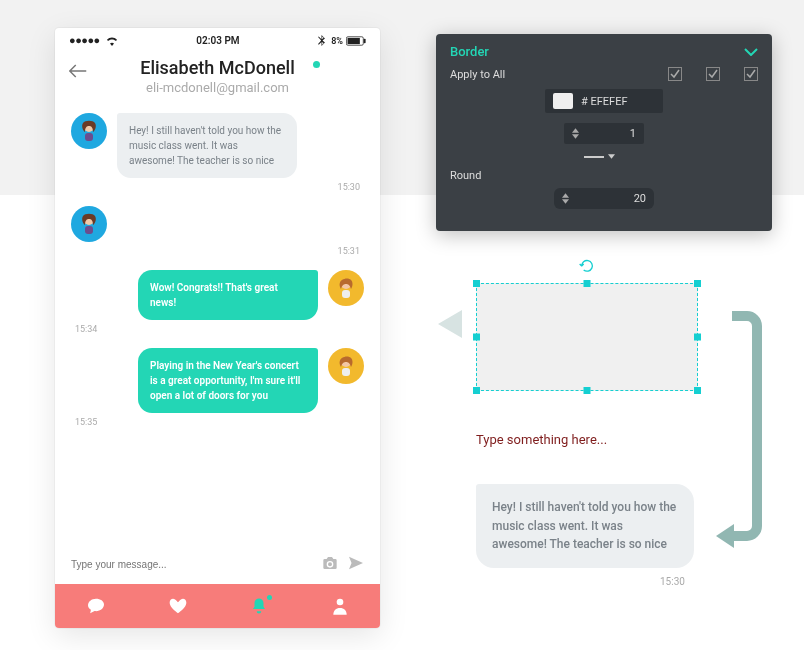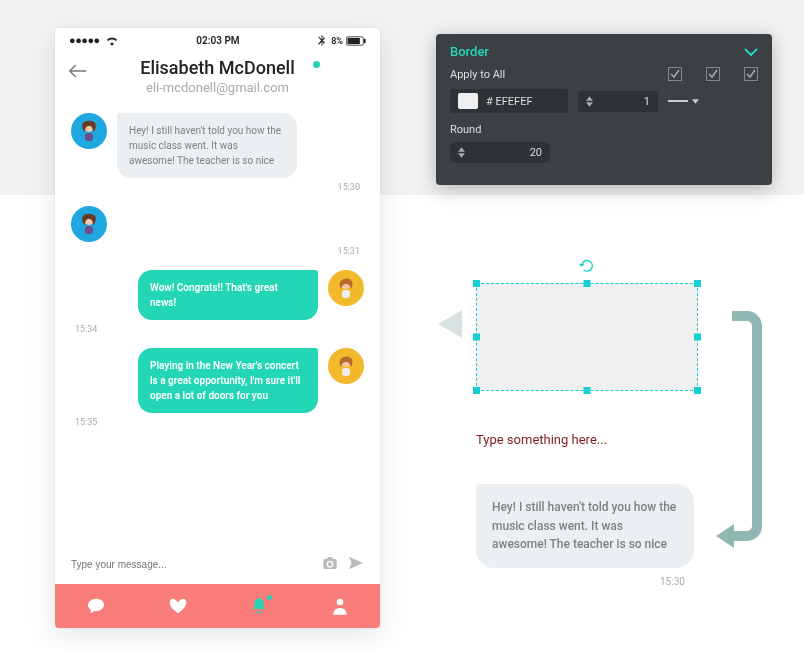--- a/index.html
+++ b/index.html
@@ -198,20 +198,21 @@
     align-items: center;
     justify-content: center;
     cursor: pointer;
   }
   .cb svg { width: 10px; height: 10px; }
   .fields-row {
     display: flex;
     align-items: center;
     gap: 10px;
     margin-bottom: 10px;
+    flex-direction: column;
   }
   .swatch {
     width: 20px; height: 16px;
     background: #efefef;
     border-radius: 2px;
     cursor: pointer;
   }
   .field-dark {
     background: #2d3237;
     display: flex;

